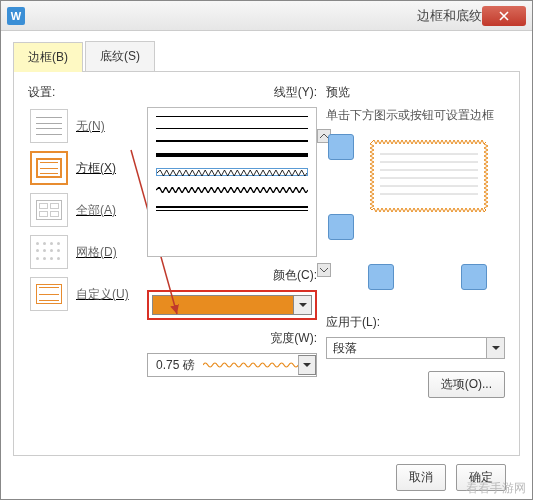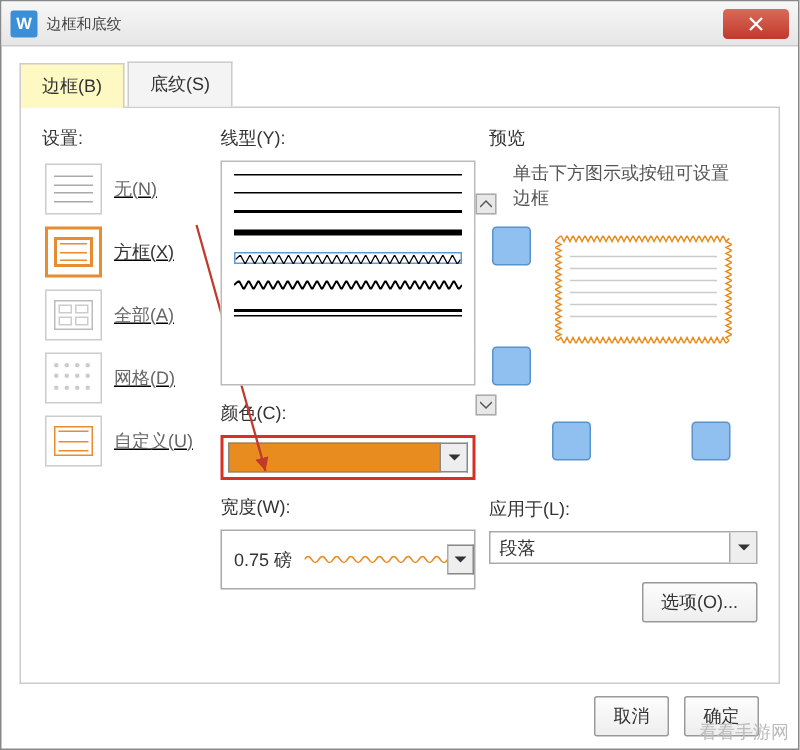--- a/index.html
+++ b/index.html
@@ -1,20 +1,20 @@
 <!DOCTYPE html>
 <html><head>
 <meta charset="utf-8">
 <style>
 *{box-sizing:border-box;margin:0;padding:0;font-family:"Microsoft YaHei","SimSun",sans-serif;font-size:12px;}
 body{background:#f5f5f5;overflow:hidden;}
 .window{width:533px;height:500px;background:#fff;border:1px solid #888;position:relative;}
 .titlebar{height:30px;background:linear-gradient(to bottom,#f7f7f7,#e6e6e6);border-bottom:1px solid #ccc;display:flex;align-items:center;padding:0 6px;}
 .app-icon{width:18px;height:18px;background:#3b8fd6;border-radius:2px;display:flex;align-items:center;justify-content:center;color:#fff;font-weight:bold;font-size:11px;margin-right:6px;}
-.title-text{flex:1;color:#444;font-size:10px;}
+.title-text{flex:1;color:#444;font-size:13px;text-align:right;}
 .close-btn{width:44px;height:20px;background:linear-gradient(to bottom,#d96a5a,#c1392b);border-radius:3px;display:flex;align-items:center;justify-content:center;color:#fff;cursor:pointer;}
 .close-btn svg{width:10px;height:10px;}
 .content-area{padding:10px 12px 2px;height:calc(100% - 30px);display:flex;flex-direction:column;}
 .tabs{display:flex;border-bottom:1px solid #ccc;}
 .tab{padding:6px 14px;border:1px solid #ccc;border-bottom:none;background:#f4f4f4;margin-right:2px;cursor:pointer;color:#333;}
 .tab.active{background:#fef9c3;position:relative;top:1px;}
 .tab-panel{border:1px solid #ccc;border-top:none;flex:1;padding:12px 14px 8px;display:flex;gap:9px;}
 .col-left{width:110px;}
 .sec-label{color:#333;margin-bottom:6px;display:block;}
 .style-list{display:flex;flex-direction:column;gap:4px;text-decoration:underline;}
@@ -28,43 +28,43 @@
 .ic-lines span{height:1px;background:#aaa;display:block;}
 .ic-box{width:26px;height:20px;border:2px solid #e88c2f;padding:2px;display:flex;flex-direction:column;justify-content:space-between;}
 .ic-box span{height:1px;background:#e88c2f;display:block;}
 .ic-all{width:26px;height:20px;border:1px solid #bbb;padding:2px;display:grid;grid-template-columns:1fr 1fr;grid-template-rows:1fr 1fr;gap:2px;}
 .ic-all span{border:1px solid #ccc;}
 .ic-grid{width:26px;height:20px;display:grid;grid-template-columns:repeat(4,1fr);grid-template-rows:repeat(3,1fr);gap:2px;}
 .ic-grid span{background:#ccc;border-radius:50%;width:3px;height:3px;}
 .ic-custom{width:26px;height:20px;border:1px solid #e88c2f;padding:2px;display:flex;flex-direction:column;justify-content:space-between;}
 .ic-custom span{height:1px;background:#e88c2f;display:block;}
 
-.col-mid{width:170px;position:relative;}
+.col-mid{width:170px;position:relative;text-align:right;}
 .linetype-box{height:150px;border:1px solid #bbb;background:#fff;padding:8px 8px;margin-top:4px;margin-bottom:10px;display:flex;flex-direction:column;gap:11px;overflow:hidden;}
 .lt{height:1px;background:#000;}
 .lt.w1{height:1px;}
 .lt.w2{height:2px;}
 .lt.w3{height:4px;}
 .lt.zig{height:8px;background:none;}
 .lt.zig.sel{border:1px solid #5a9bd5;padding:1px 0;}
 .lt.zig svg{width:100%;height:6px;display:block;}
 .lt.dbl{height:5px;border-top:2px solid #000;border-bottom:1px solid #000;background:none;}
 .scrollbar-buttons{position:absolute;right:-14px;top:22px;width:14px;display:flex;flex-direction:column;gap:2px;}
 .sb-btn{width:14px;height:14px;background:#e8e8e8;border:1px solid #aaa;display:flex;align-items:center;justify-content:center;cursor:pointer;}
 .color-row{border:2px solid #d93025;padding:3px;display:flex;align-items:center;margin-top:4px;}
 .color-swatch{flex:1;height:20px;background:#e88c1f;border:1px solid #888;}
 .dd-btn{width:18px;height:20px;background:#eee;border:1px solid #888;border-left:none;display:flex;align-items:center;justify-content:center;cursor:pointer;}
-.width-row{display:flex;align-items:center;margin-top:4px;border:1px solid #aaa;background:#fff;height:40px;}
+.width-row{display:flex;align-items:center;margin-top:4px;border:1px solid #aaa;background:#fff;height:24px;}
 .width-val{padding:0 8px;flex:0 0 auto;color:#333;}
 .width-wave{flex:1;display:flex;align-items:center;}
 .width-wave svg{width:100%;height:8px;}
 .arrow-svg{position:absolute;left:-20px;top:62px;pointer-events:none;}
 
 .col-right{flex:1;}
-.preview-hint{color:#555;margin:3px 16px 10px;font-size:12px;}
+.preview-hint{color:#555;margin:3px 0 10px;font-size:12px;}
 .preview-zone{position:relative;height:170px;margin-bottom:10px;}
 .pv-btn{width:26px;height:26px;background:#8fc0ef;border:1px solid #5a92c9;border-radius:3px;position:absolute;cursor:pointer;}
 .pv-btn.tl{left:2px;top:0;}
 .pv-btn.bl{left:2px;top:80px;}
 .pv-btn.b1{left:42px;top:130px;}
 .pv-btn.b2{left:135px;top:130px;}
 .preview-box{position:absolute;left:44px;top:6px;width:118px;height:72px;}
 .preview-box svg{width:100%;height:100%;}
 .apply-row{margin-top:4px;}
 .apply-select{display:flex;margin-top:4px;border:1px solid #aaa;background:#fff;height:22px;align-items:center;}

